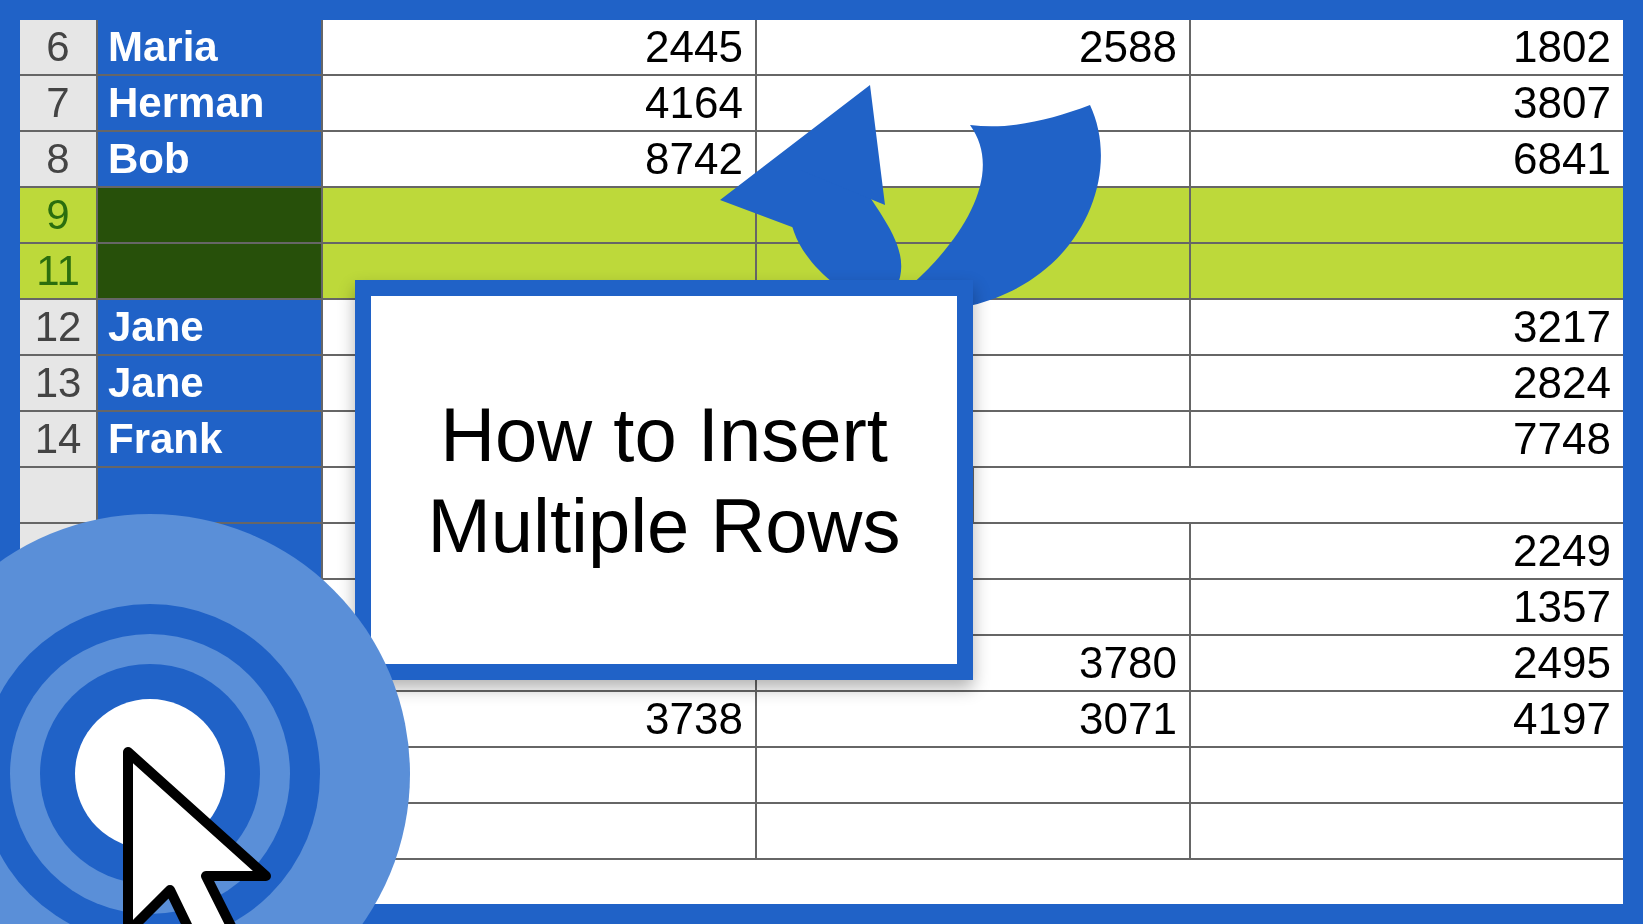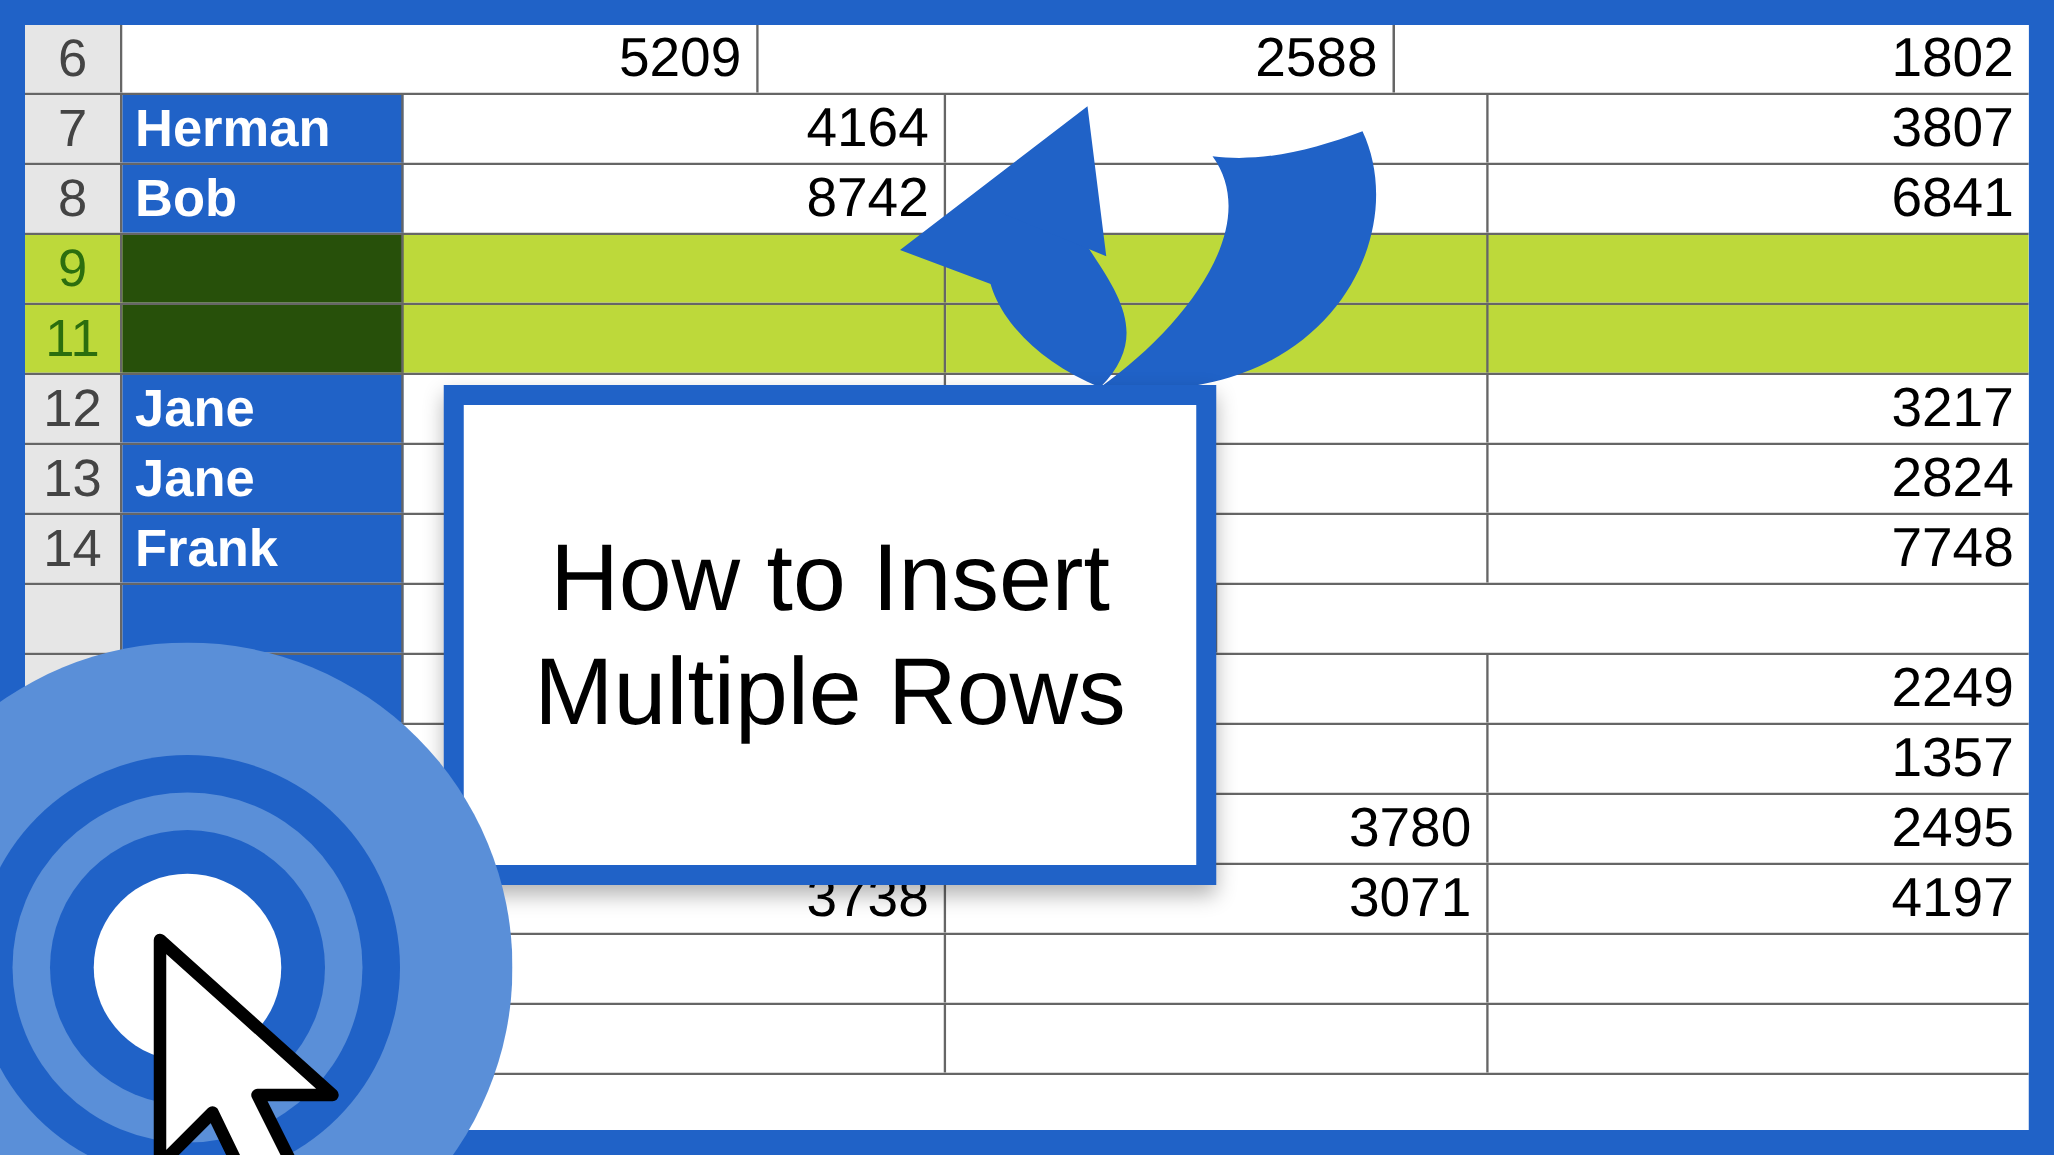--- a/index.html
+++ b/index.html
@@ -74,21 +74,20 @@
   
   .title-card {
     position: absolute;
     left: 355px;
     top: 280px;
     width: 618px;
     height: 400px;
     background: #2062c7;
     padding: 16px;
     box-shadow: 0 8px 16px rgba(0,0,0,0.3);
-    margin-top: 28px;
   }
   .title-inner {
     background: #fff;
     width: 100%;
     height: 100%;
     display: flex;
     align-items: center;
     justify-content: center;
     text-align: center;
     font-size: 76px;
@@ -116,21 +115,22 @@
     height: 520px;
   }
 </style>
 </head>
 <body>
 
 <div class="sheet">
 
   <div class="row">
     <div class="rownum-col">6</div>
-    <div class="data-col">5209</div>
+    <div class="name-col">Maria</div>
+    <div class="data-col">2445</div>
     <div class="data-col">2588</div>
     <div class="data-col">1802</div>
   </div>
 
   <div class="row">
     <div class="rownum-col">7</div>
     <div class="name-col">Herman</div>
     <div class="data-col">4164</div>
     <div class="data-col"></div>
     <div class="data-col">3807</div>

